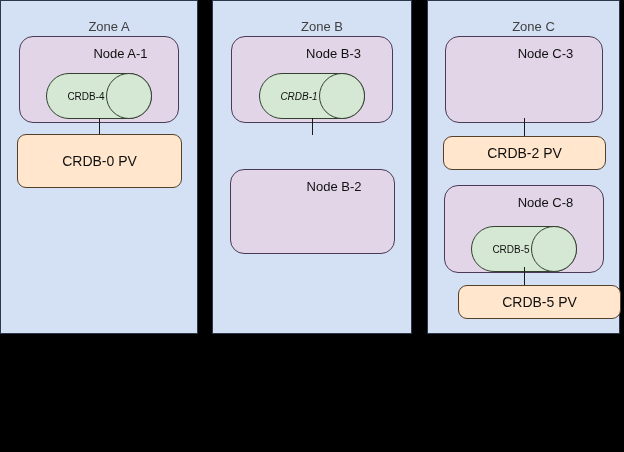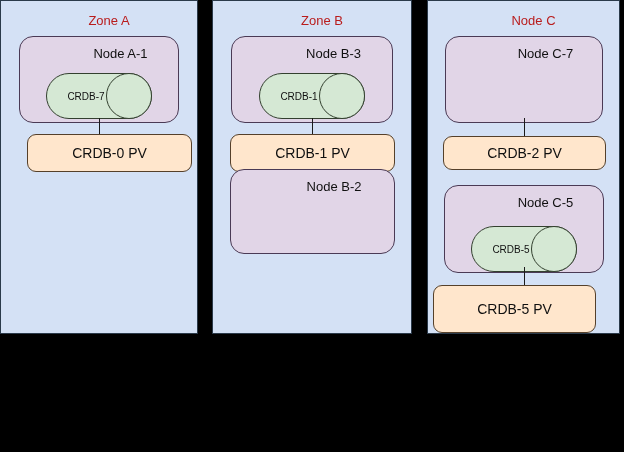--- a/index.html
+++ b/index.html
@@ -27,24 +27,24 @@
   .zone {
     position: absolute;
     background: #d4e1f5;
     border: 1px solid #2b3a4a;
     box-sizing: border-box;
   }
   .zone-title {
     position: absolute;
     left: 0;
     right: 0;
-    top: 12px;
+    top: 18px;
     text-align: center;
     font-size: 13px;
-    color: #b91c1c;
+    color: #404040;
     line-height: 15px;
     white-space: nowrap;
     padding-left: 20px;
   }
 
   
   .node {
     position: absolute;
     background: #e1d5e7;
     border: 1px solid #4a3a55;
@@ -124,73 +124,72 @@
 
   <div class="node" style="left:19px; top:36px; width:160px; height:87px;">
     <div class="node-title">Node A-1</div>
   </div>
 
   <div class="cylinder" style="left:46px; top:73px; width:106px; height:46px;">
     <svg width="106" height="46" viewBox="0 0 106 46" aria-hidden="true">
       <path class="cyl-body" d="M23,0.5 L83,0.5 A22.5,22.5 0 0 1 83,45.5 L23,45.5 A22.5,22.5 0 0 1 23,0.5 Z"></path>
       <ellipse class="cyl-body" cx="83" cy="23" rx="22.5" ry="22.5"></ellipse>
     </svg>
-    <div class="cyl-label" style="width:80px;">CRDB-7</div>
+    <div class="cyl-label" style="width:80px;">CRDB-4</div>
   </div>
 
   <div class="connector" style="left:99px; top:118px; height:17px;"></div>
 
-  <div class="pv" style="left:17px; top:134px; width:165px; height:38px;margin-left:10px;">CRDB-0 PV</div>
+  <div class="pv" style="left:17px; top:134px; width:165px; height:54px;">CRDB-0 PV</div>
 
   <div class="zone" style="left:212px; top:0px; width:200px; height:334px;">
     <div class="zone-title">Zone B</div>
   </div>
 
   <div class="node" style="left:231px; top:36px; width:162px; height:87px;">
     <div class="node-title">Node B-3</div>
   </div>
 
   <div class="cylinder" style="left:259px; top:73px; width:106px; height:46px;">
     <svg width="106" height="46" viewBox="0 0 106 46" aria-hidden="true">
       <path class="cyl-body" d="M23,0.5 L83,0.5 A22.5,22.5 0 0 1 83,45.5 L23,45.5 A22.5,22.5 0 0 1 23,0.5 Z"></path>
       <ellipse class="cyl-body" cx="83" cy="23" rx="22.5" ry="22.5"></ellipse>
     </svg>
-    <div class="cyl-label" style="width:80px;">CRDB-1</div>
+    <div class="cyl-label" style="width:80px;font-style:italic;">CRDB-1</div>
   </div>
 
   <div class="connector" style="left:312px; top:118px; height:17px;"></div>
 
-  <div class="pv" style="left:230px; top:134px; width:165px; height:38px;">CRDB-1 PV</div>
 
   <div class="node" style="left:230px; top:169px; width:165px; height:85px;">
     <div class="node-title">Node B-2</div>
   </div>
 
   <div class="zone" style="left:427px; top:0px; width:193px; height:334px;">
-    <div class="zone-title">Node C</div>
+    <div class="zone-title">Zone C</div>
   </div>
 
   <div class="node" style="left:445px; top:36px; width:158px; height:87px;">
-    <div class="node-title">Node C-7</div>
+    <div class="node-title">Node C-3</div>
   </div>
 
 
   <div class="connector" style="left:524px; top:118px; height:19px;"></div>
 
   <div class="pv" style="left:443px; top:136px; width:163px; height:34px;">CRDB-2 PV</div>
 
   <div class="node" style="left:444px; top:185px; width:160px; height:88px;">
-    <div class="node-title">Node C-5</div>
+    <div class="node-title">Node C-8</div>
   </div>
 
   <div class="cylinder" style="left:471px; top:226px; width:106px; height:46px;">
     <svg width="106" height="46" viewBox="0 0 106 46" aria-hidden="true">
       <path class="cyl-body" d="M23,0.5 L83,0.5 A22.5,22.5 0 0 1 83,45.5 L23,45.5 A22.5,22.5 0 0 1 23,0.5 Z"></path>
       <ellipse class="cyl-body" cx="83" cy="23" rx="22.5" ry="22.5"></ellipse>
     </svg>
     <div class="cyl-label" style="width:80px;">CRDB-5</div>
   </div>
 
   <div class="connector" style="left:524px; top:267px; height:19px;"></div>
 
-  <div class="pv" style="left:433px; top:285px; width:163px; height:48px;">CRDB-5 PV</div>
+  <div class="pv" style="left:458px; top:285px; width:163px; height:34px;">CRDB-5 PV</div>
 
 </div>
 
 </body></html>

